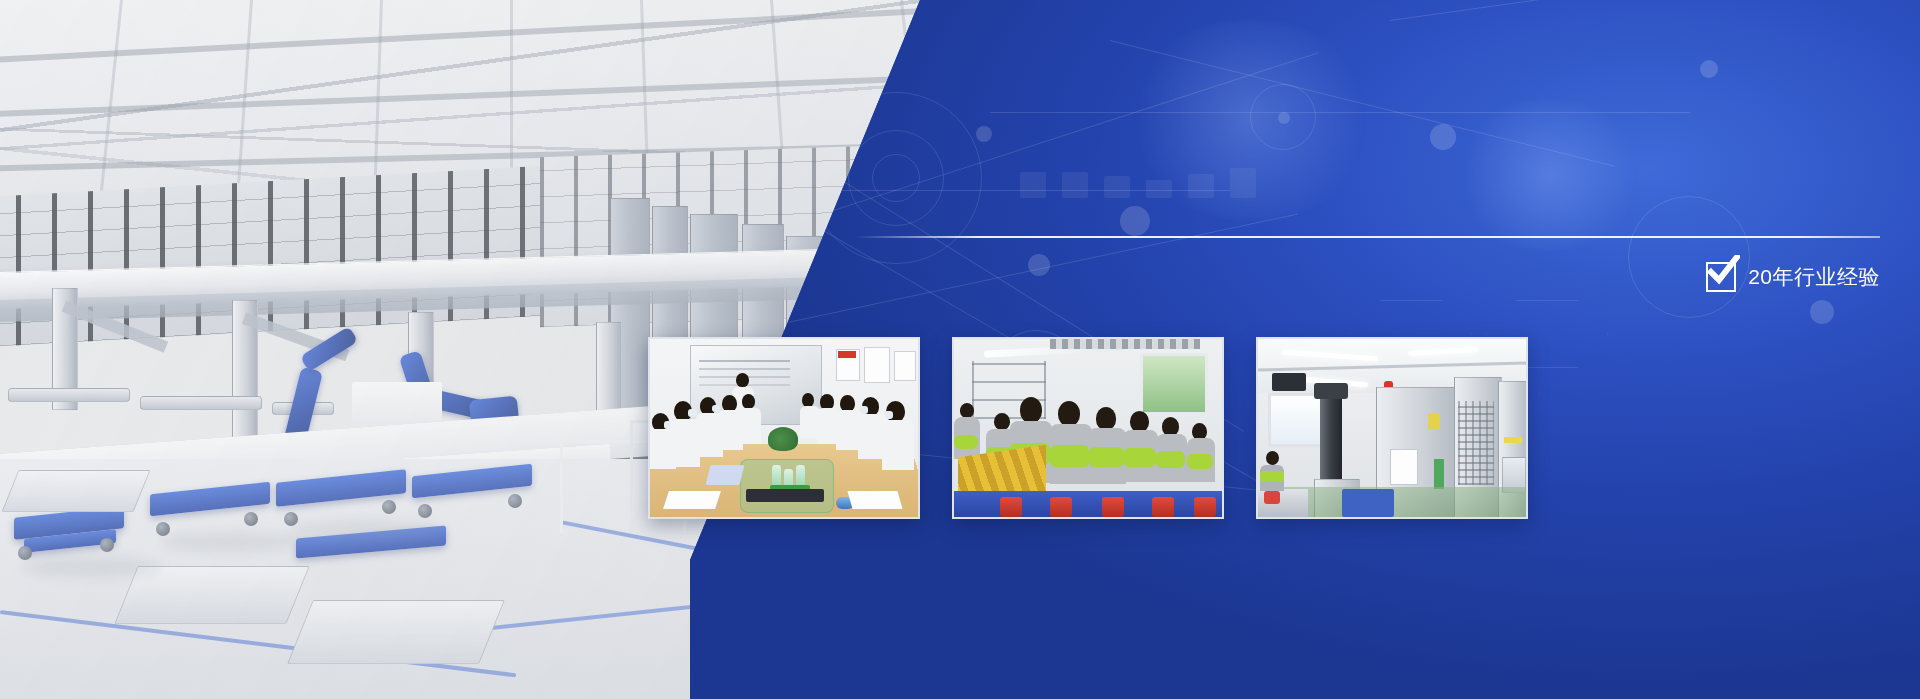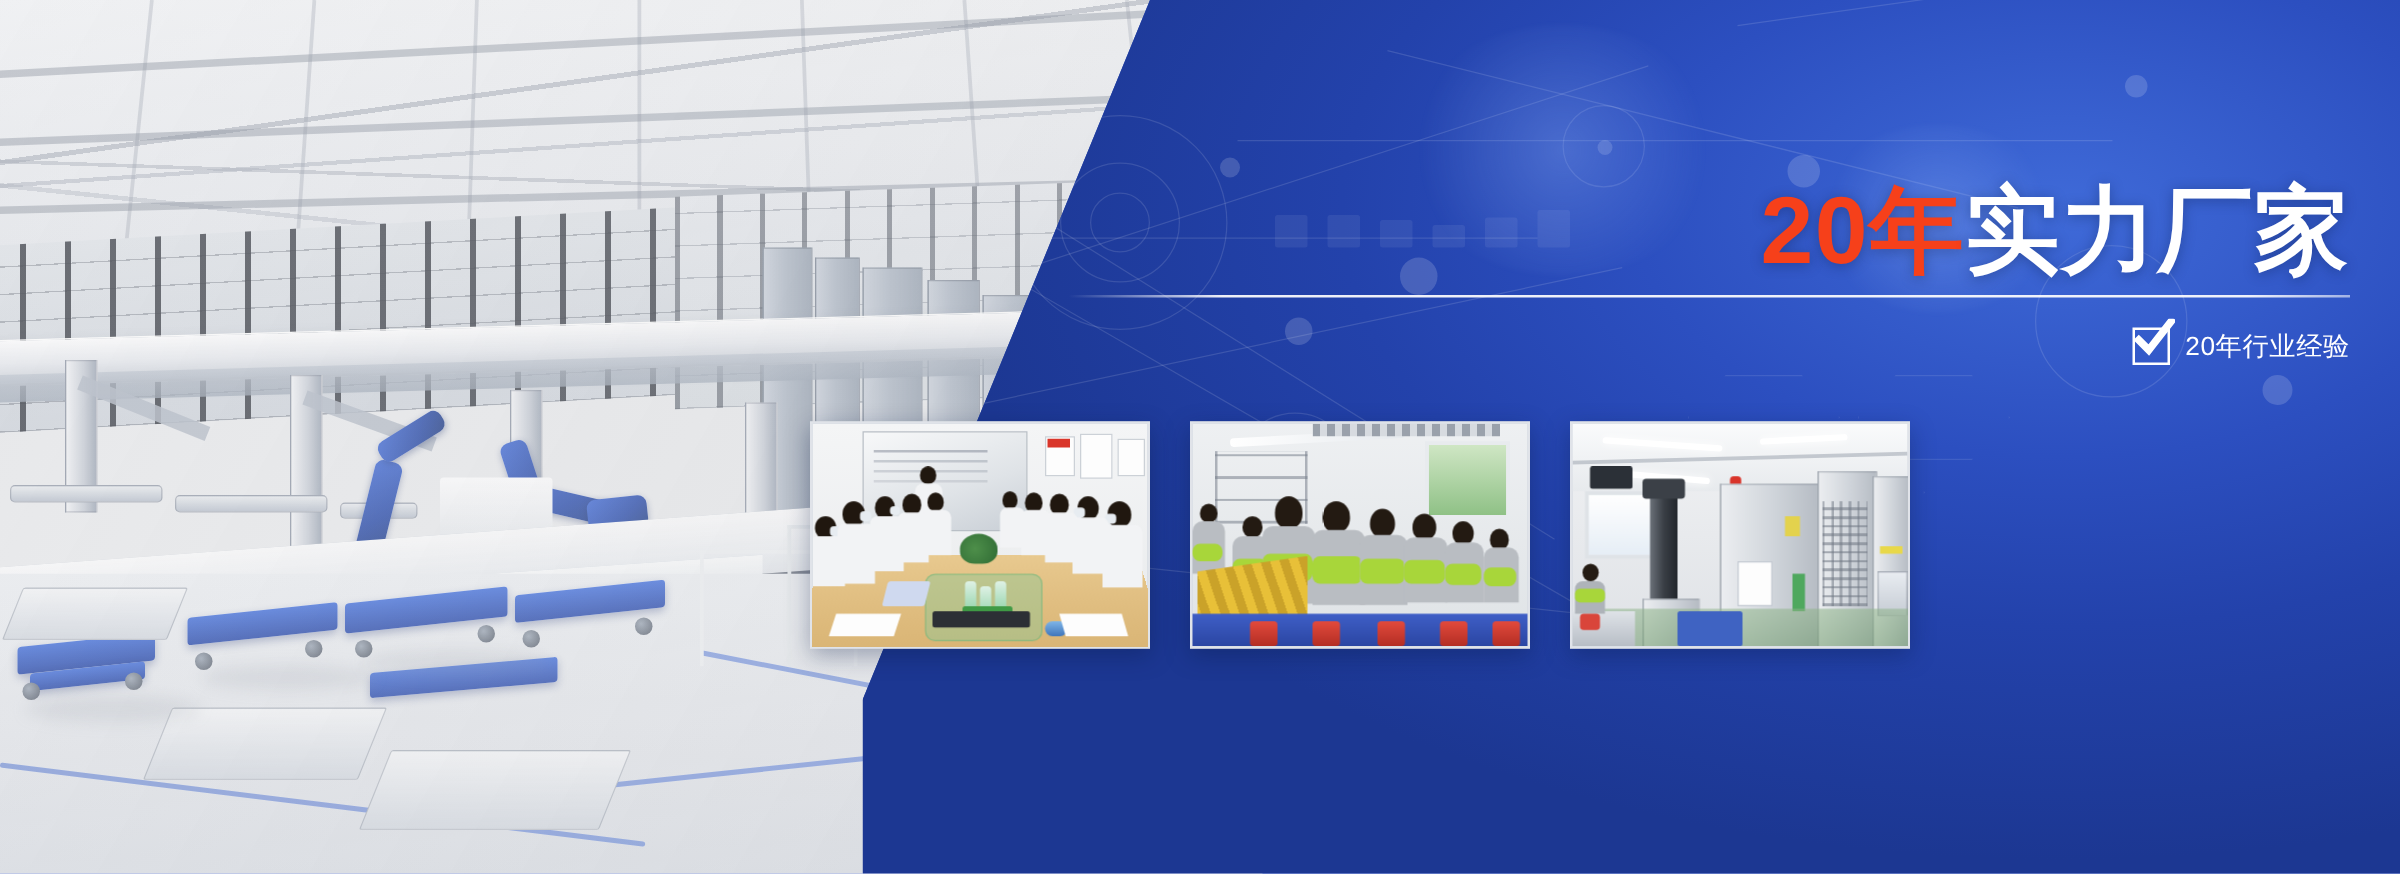--- a/index.html
+++ b/index.html
@@ -513,23 +513,20 @@
       <div class="tech-bar" style="left:540px;top:168px;width:26px;height:30px;"></div>
 
       <div class="tech-hex" style="left:660px;top:300px;width:120px;height:66px;"></div>
       <div class="tech-hex" style="left:796px;top:300px;width:120px;height:66px;"></div>
       <div class="tech-hex" style="left:728px;top:360px;width:120px;height:66px;"></div>
 
       <div class="tech-glow" style="left:430px;top:20px;width:260px;height:200px;"></div>
       <div class="tech-glow" style="left:760px;top:100px;width:200px;height:150px;"></div>
     </div>
 
-    <h1 class="headline">
-      <span class="hl-red">20年</span><span class="hl-white">实力厂家</span>
-    </h1>
 
 
     <div class="divider"></div>
 
     <div class="features">
 
       <div class="feature">
         <span class="check-box">
           <svg width="34" height="34" viewBox="0 0 34 34">
             <path d="M5 17 L13 25 L31 2" stroke="#ffffff" stroke-width="6" fill="none" stroke-linecap="square"></path>

